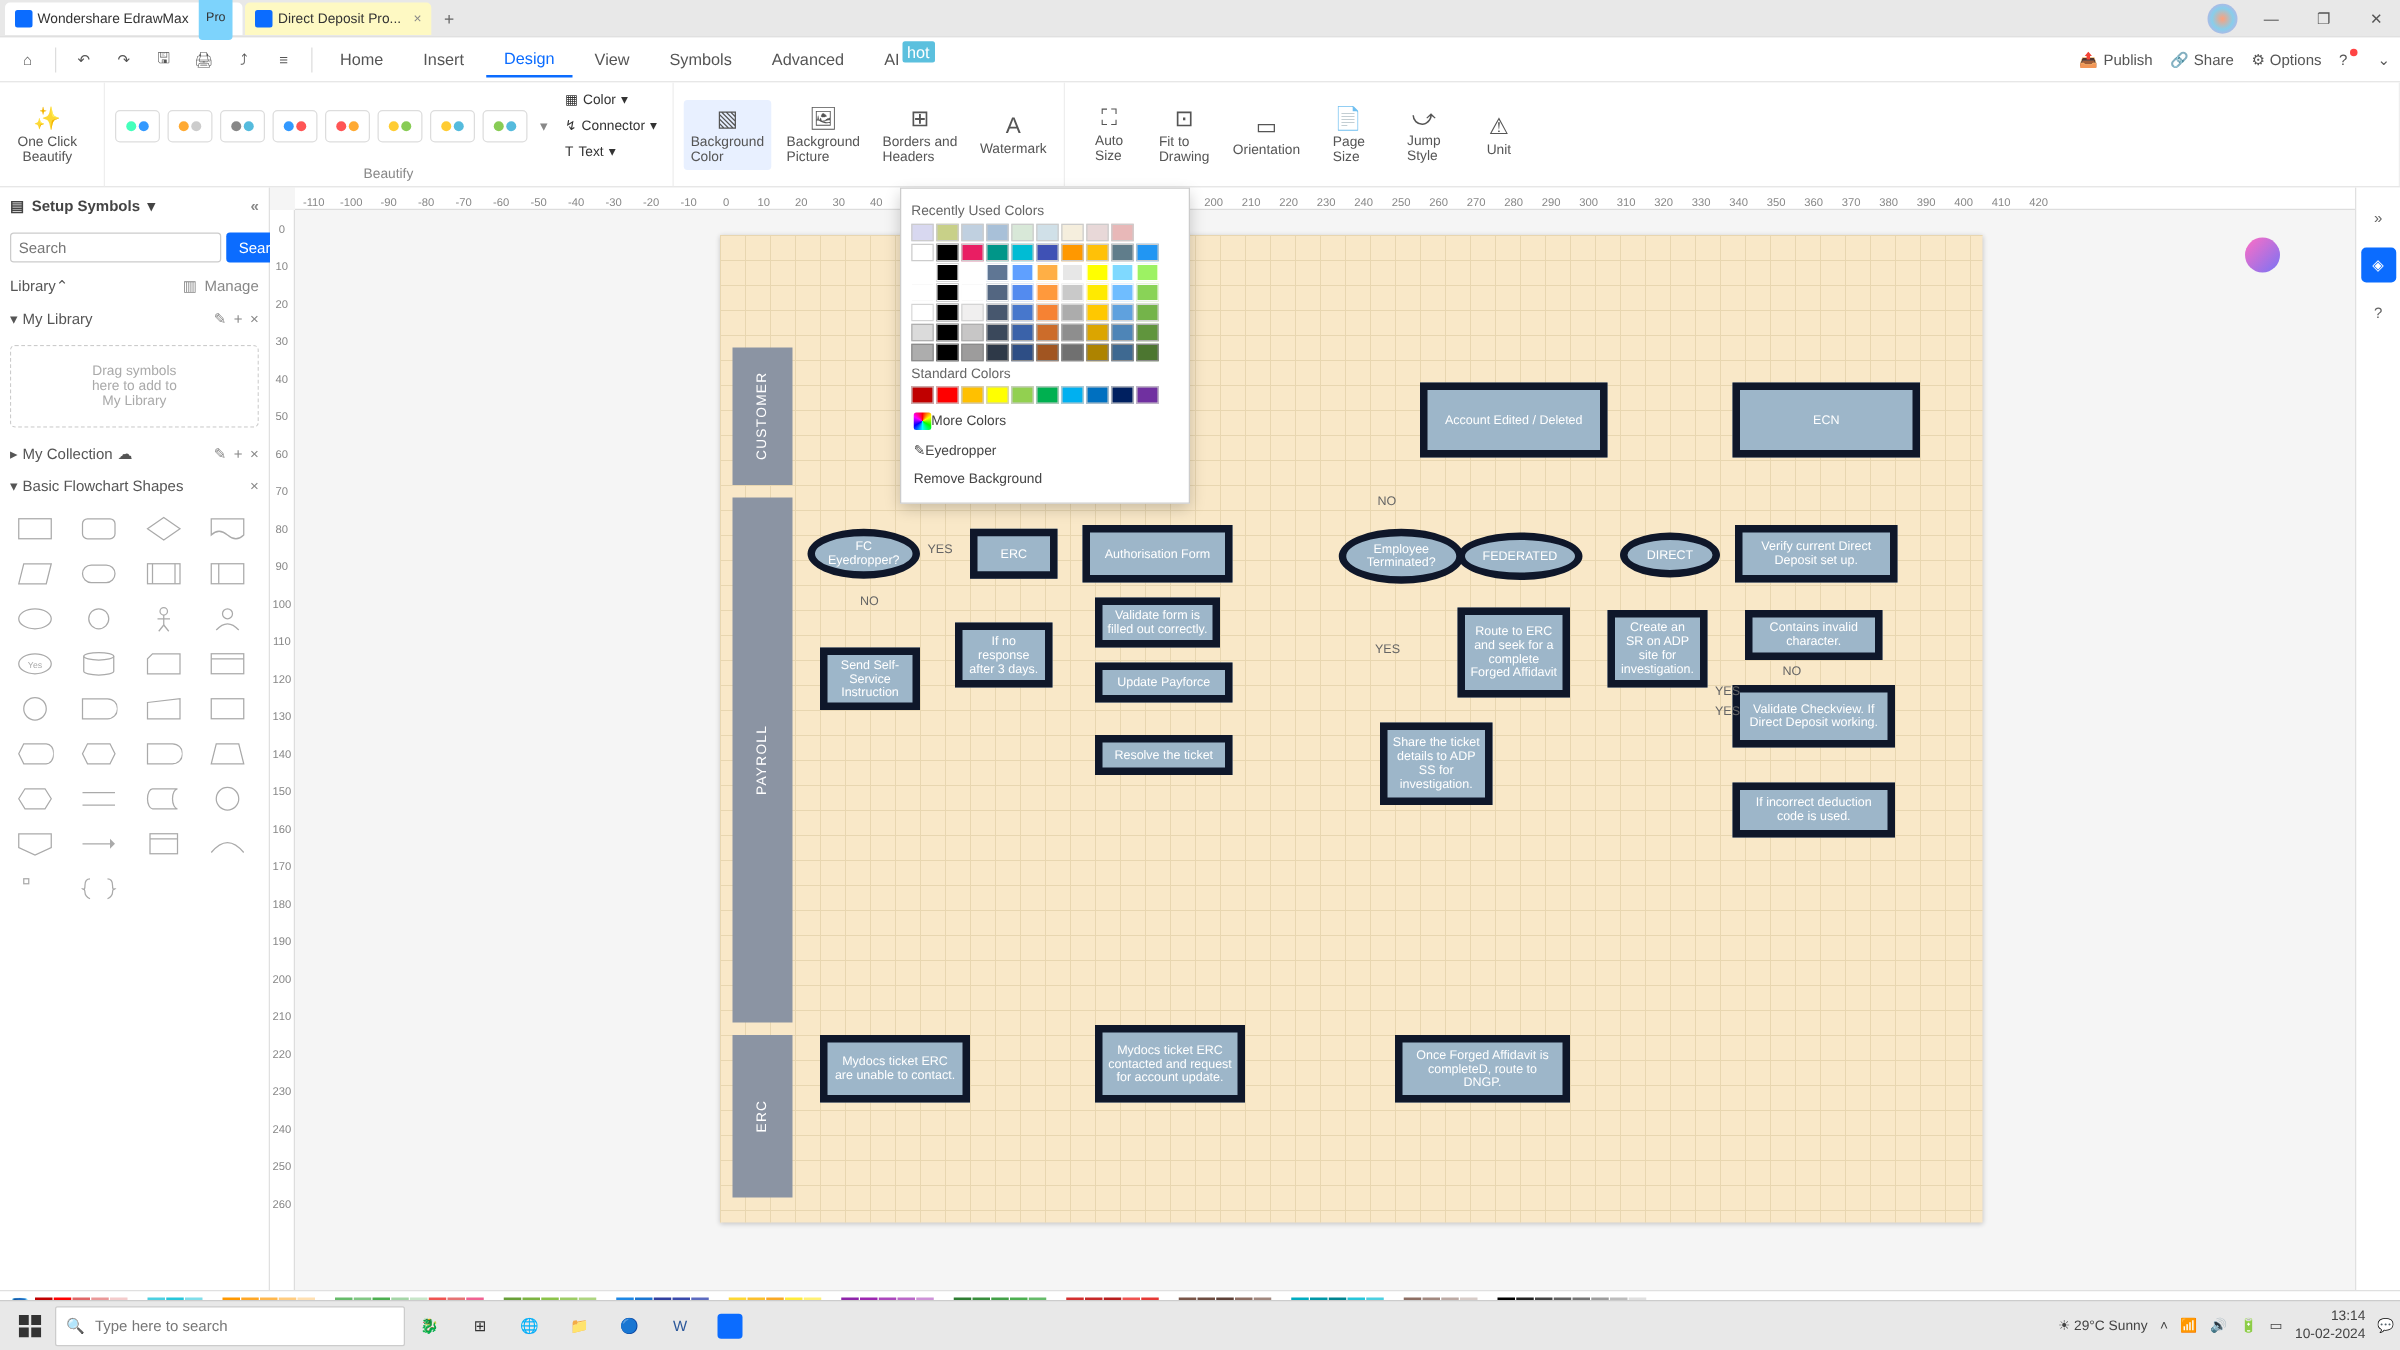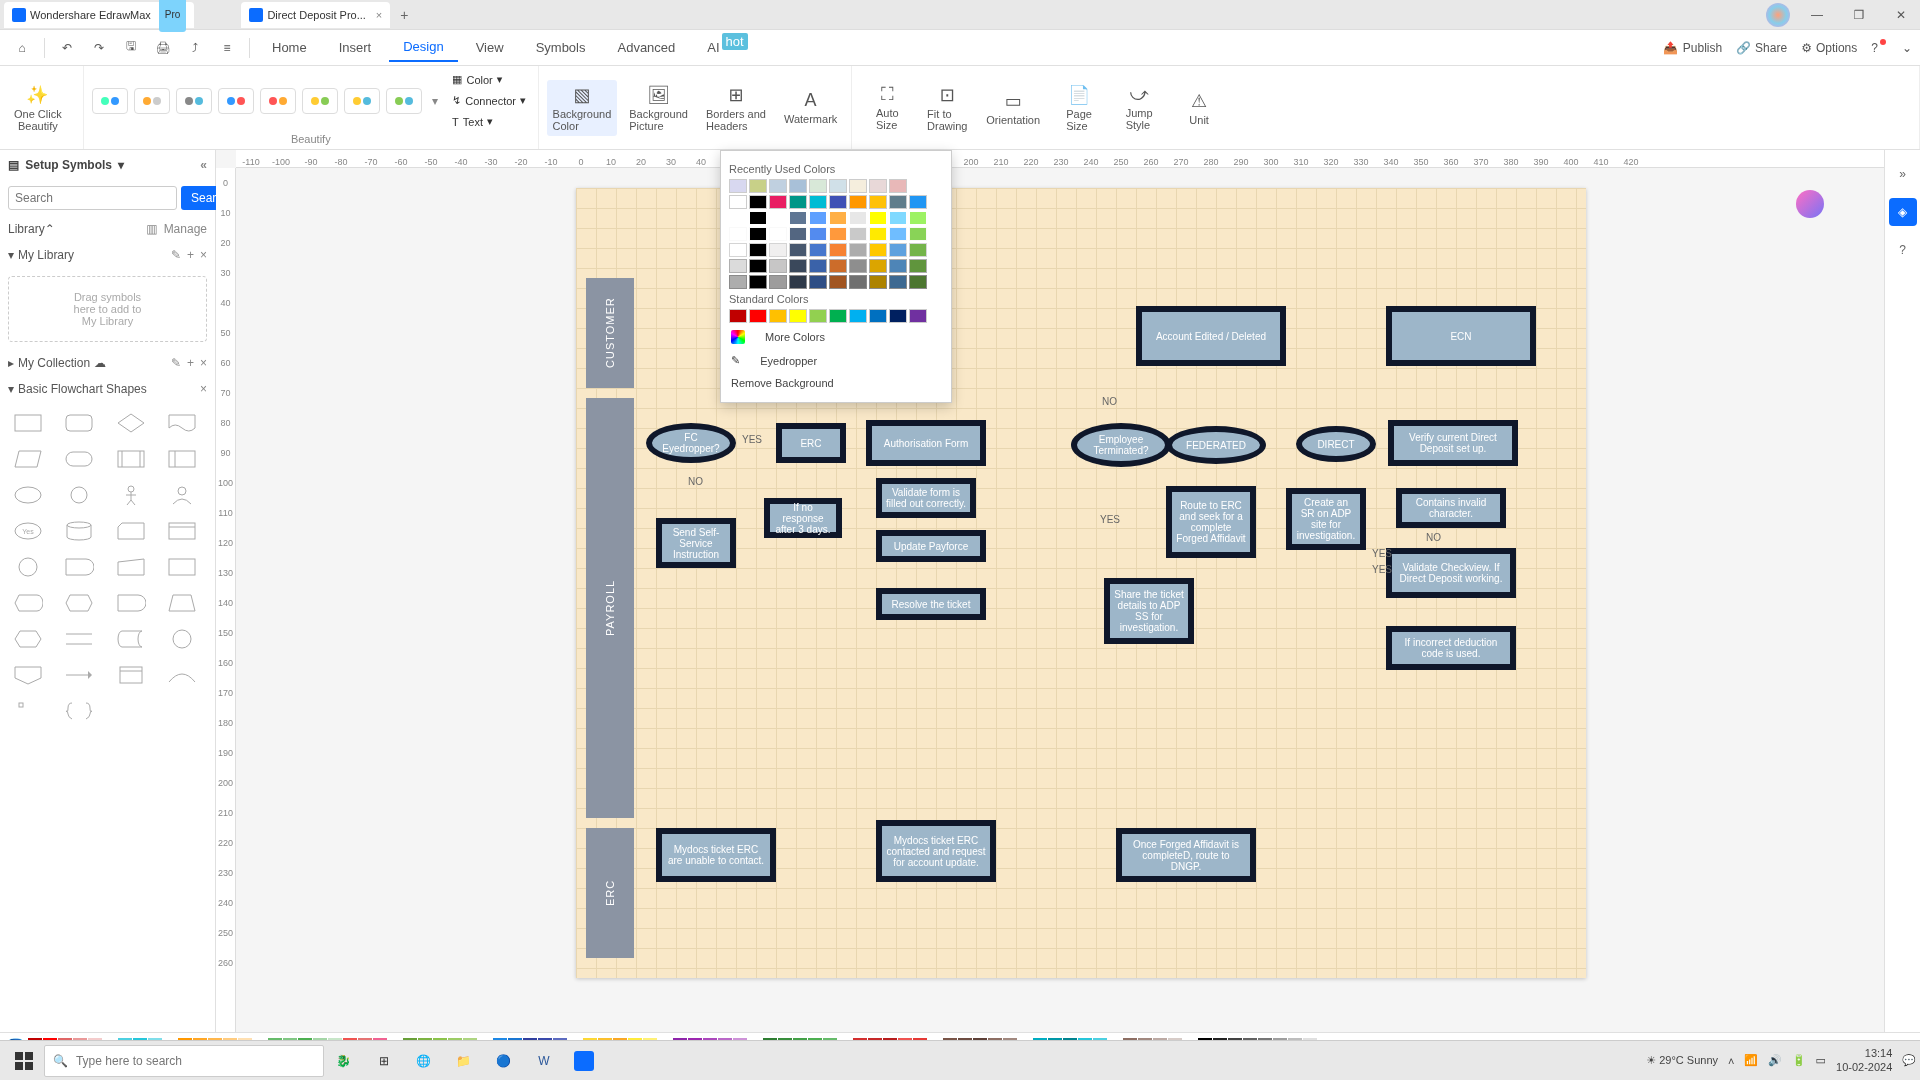--- a/index.html
+++ b/index.html
@@ -1,21 +1,21 @@
 <!DOCTYPE html>
 <html><head>
 <meta charset="utf-8">
 <style>
 * { margin: 0; padding: 0; box-sizing: border-box; font-family: -apple-system, BlinkMacSystemFont, "Segoe UI", sans-serif; }
 body { width: 1920px; height: 1080px; overflow: hidden; background: #f0f0f0; font-size: 12px; color: #333; }
 
 
 .titlebar { height: 30px; background: #e8e8e8; display: flex; align-items: center; padding: 0 4px; border-bottom: 1px solid #ddd; }
 .tab { display: flex; align-items: center; padding: 4px 8px; background: #fff; border-radius: 4px 4px 0 0; margin-right: 2px; height: 26px; font-size: 11px; gap: 4px; }
-.tab.active { background: #ffffff; margin-left: 45px; }
+.tab.active { background: #fef9c3; }
 .tab-icon { width: 14px; height: 14px; background: #0b6cff; border-radius: 2px; display: inline-block; }
 .pro-badge { background: #7dd3fc; color: #333; padding: 12px 6px; border-radius: 3px; font-size: 10px; margin-left: 4px; }
 .tab-close { margin-left: 6px; color: #888; cursor: pointer; }
 .tab-add { padding: 4px 8px; color: #666; cursor: pointer; font-size: 14px; }
 .titlebar-right { margin-left: auto; display: flex; align-items: center; gap: 12px; }
 .avatar { width: 24px; height: 24px; border-radius: 50%; background: radial-gradient(circle, #ffa07a, #87ceeb, #dda0dd); }
 .win-btn { width: 30px; height: 30px; display: flex; align-items: center; justify-content: center; color: #555; cursor: pointer; }
 
 
 .menubar { height: 36px; background: #fff; display: flex; align-items: center; padding: 0 8px; border-bottom: 1px solid #e0e0e0; gap: 4px; }
@@ -70,21 +70,21 @@
 .box { position: absolute; background: #9db6c9; border: 6px solid #0f172a; color: #fff; font-size: 10px; display: flex; align-items: center; justify-content: center; text-align: center; padding: 4px; }
 .oval { border-radius: 50%; }
 .label { position: absolute; font-size: 10px; color: #666; }
 .title-box { position: absolute; left: 380px; top: 30px; width: 440px; height: 40px; background: #8b94a3; color: #fff; display: flex; align-items: center; justify-content: center; font-size: 14px; letter-spacing: 2px; }
 
 
 .color-popup { position: absolute; left: 720px; top: 150px; width: 232px; background: #fff; border: 1px solid #ccc; box-shadow: 0 4px 12px rgba(0,0,0,0.2); z-index: 100; padding: 8px; font-size: 11px; }
 .cp-label { color: #666; margin: 4px 0; font-size: 11px; }
 .cp-row { display: flex; gap: 2px; margin-bottom: 2px; }
 .cp-sw { width: 18px; height: 14px; border: 1px solid #ccc; cursor: pointer; }
-.cp-item { display: flex; align-items: center; gap: 20px; padding: 5px 2px; cursor: pointer; color: #444; }
+.cp-item { display: flex; align-items: center; gap: 0; padding: 5px 2px; cursor: pointer; color: #444; }
 
 
 .right-rail { width: 36px; background: #fff; border-left: 1px solid #e0e0e0; display: flex; flex-direction: column; align-items: center; padding-top: 10px; gap: 10px; }
 .right-rail .ritem { width: 28px; height: 28px; display: flex; align-items: center; justify-content: center; cursor: pointer; border-radius: 4px; color: #666; }
 
 
 .colorbar { height: 24px; background: #fff; display: flex; align-items: center; padding: 0 8px; gap: 1px; border-top: 1px solid #e0e0e0; }
 .colorbar .csw { width: 14px; height: 14px; cursor: pointer; }
 .colorbar .lead { font-size: 12px; color: #666; margin-right: 4px; }
 
@@ -593,21 +593,21 @@
 Form</div>
         <div class="box oval" style="left:495px;top:235px;width:100px;height:44px">Employee
 Terminated?</div>
         <div class="box oval" style="left:590px;top:238px;width:100px;height:38px">FEDERATED</div>
         <div class="box oval" style="left:720px;top:238px;width:80px;height:36px">DIRECT</div>
         <div class="box" style="left:812px;top:232px;width:130px;height:46px">Verify current Direct
 Deposit set up.</div>
 
         <div class="box" style="left:300px;top:290px;width:100px;height:40px">Validate form is
 filled out correctly.</div>
-        <div class="box" style="left:188px;top:310px;width:78px;height:40px">If no
+        <div class="box" style="left:188px;top:310px;width:78px;height:52px">If no
 response
 after 3 days.</div>
         <div class="box" style="left:80px;top:330px;width:80px;height:50px">Send Self-
 Service
 Instruction</div>
         <div class="box" style="left:300px;top:342px;width:110px;height:32px">Update Payforce</div>
         <div class="box" style="left:300px;top:400px;width:110px;height:32px">Resolve the ticket</div>
         <div class="box" style="left:590px;top:298px;width:90px;height:72px">Route to ERC
 and seek for a
 complete

